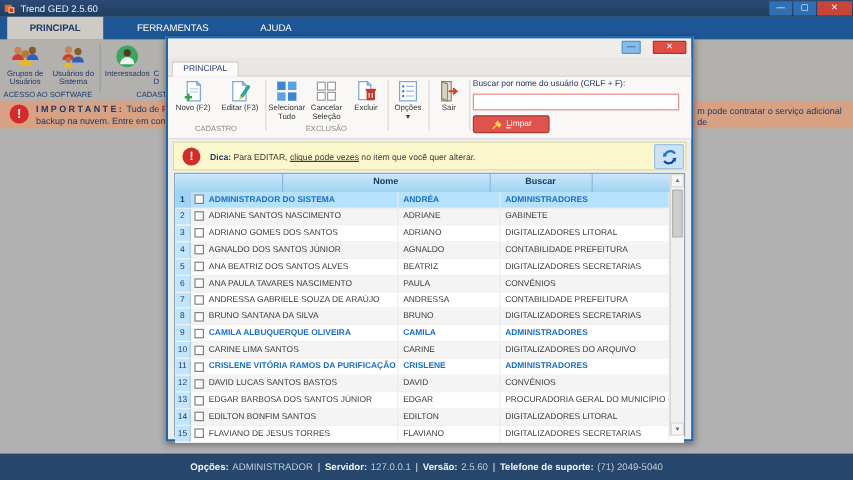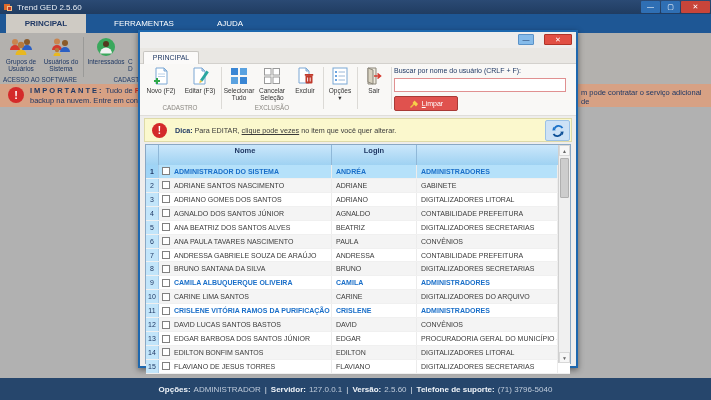--- a/index.html
+++ b/index.html
@@ -66,21 +66,21 @@
 
   .dlg-tip { left:4px; top:86px; width:428px; height:24px; background:#fbf8cd; border:1px solid #dedaa8; }
   .tip-ico { left:7px; top:4px; width:15px; height:15px; background:#d42a2a; border-radius:50%; color:#fff; font-weight:bold; font-size:10px; text-align:center; line-height:15px; }
   .tip-txt { left:30px; top:7px; font-size:7.2px; color:#3a3a3a; }
   .tip-txt .t1 { font-weight:bold; color:#1f3864; }
   .tip-txt .t2 { font-weight:normal; }
   .tip-txt .lk { text-decoration:underline; }
   .sync-btn { left:400px; top:1px; width:25px; height:21px; background:#cde2f6; border:1px solid #9cc2e6; border-radius:2px; display:flex; align-items:center; justify-content:center; }
 
   .dlg-table { left:5px; top:112px; width:426px; height:220px; background:#fff; border:1px solid #8aa8c4; }
-  .thead { display:flex; height:20px; background:linear-gradient(#cbe7fb,#9fd2f2); }
+  .thead { display:flex; height:15px; background:linear-gradient(#cbe7fb,#9fd2f2);justify-content:center; }
   .thead .hc { font-size:7.5px; font-weight:bold; color:#1f3864; text-align:center; line-height:11px; border-right:1px solid #8fb8d8; overflow:hidden; }
   .c-num { width:13px; flex:none; }
   .c-nome { width:173px; flex:none; }
   .c-login { width:85px; flex:none; }
   .c-grupo { width:141px; flex:none; }
   .trow { display:flex; height:13.93px; background:#fff; border-bottom:1px solid #f0f0f0; }
   .trow:nth-child(even) { background:#f4f4f4; }
   .trow .cell { font-size:7px; color:#3a3a3a; line-height:13px; overflow:hidden; white-space:nowrap; border-right:1px solid #ececec; }
   .trow .num { background:#c2e5fa; color:#1f3864; text-align:center; border-right:1px solid #a8cce8; }
   .trow .nome { display:flex; align-items:center; padding-left:3px; }
@@ -181,21 +181,21 @@
   <span class="lb">Opções:</span>
   <span class="vl">ADMINISTRADOR</span>
   <span class="sp">|</span>
   <span class="lb">Servidor:</span>
   <span class="vl">127.0.0.1</span>
   <span class="sp">|</span>
   <span class="lb">Versão:</span>
   <span class="vl">2.5.60</span>
   <span class="sp">|</span>
   <span class="lb">Telefone de suporte:</span>
-  <span class="vl">(71) 3796-5040</span>
+  <span class="vl">(71) 2049-5040</span>
 </div>
 
 <div class="abs dialog">
   <div class="abs dbtn db-min">—</div>
   <div class="abs dbtn db-close">✕</div>
 
   <div class="abs dlg-tabs">
     <div class="dlg-tab">PRINCIPAL</div>
   </div>
 
@@ -313,21 +313,21 @@
         <path d="M2.5,10 A4.5,4.5 0 0 0 10.5,9.2" stroke="#0d4f96" stroke-width="1.8" fill="none"></path>
         <polygon points="11.8,11.2 9.2,7.8 12.6,7.4" fill="#0d4f96"></polygon>
       </svg>
     </div>
   </div>
 
   <div class="abs dlg-table">
     <div class="thead">
       <div class="hc c-num"></div>
       <div class="hc c-nome">Nome</div>
-      <div class="hc c-login">Login</div>
+      <div class="hc c-login">Buscar</div>
     </div>
     <div>
         <div class="trow r-sel r-admin">
     <div class="cell num c-num">1</div>
     <div class="cell nome c-nome">
             <span class="cbx"></span>
             <span class="txt">ADMINISTRADOR DO SISTEMA</span>
           </div>
     <div class="cell login c-login">ANDRÉA</div>
     <div class="cell grupo c-grupo">ADMINISTRADORES</div>

